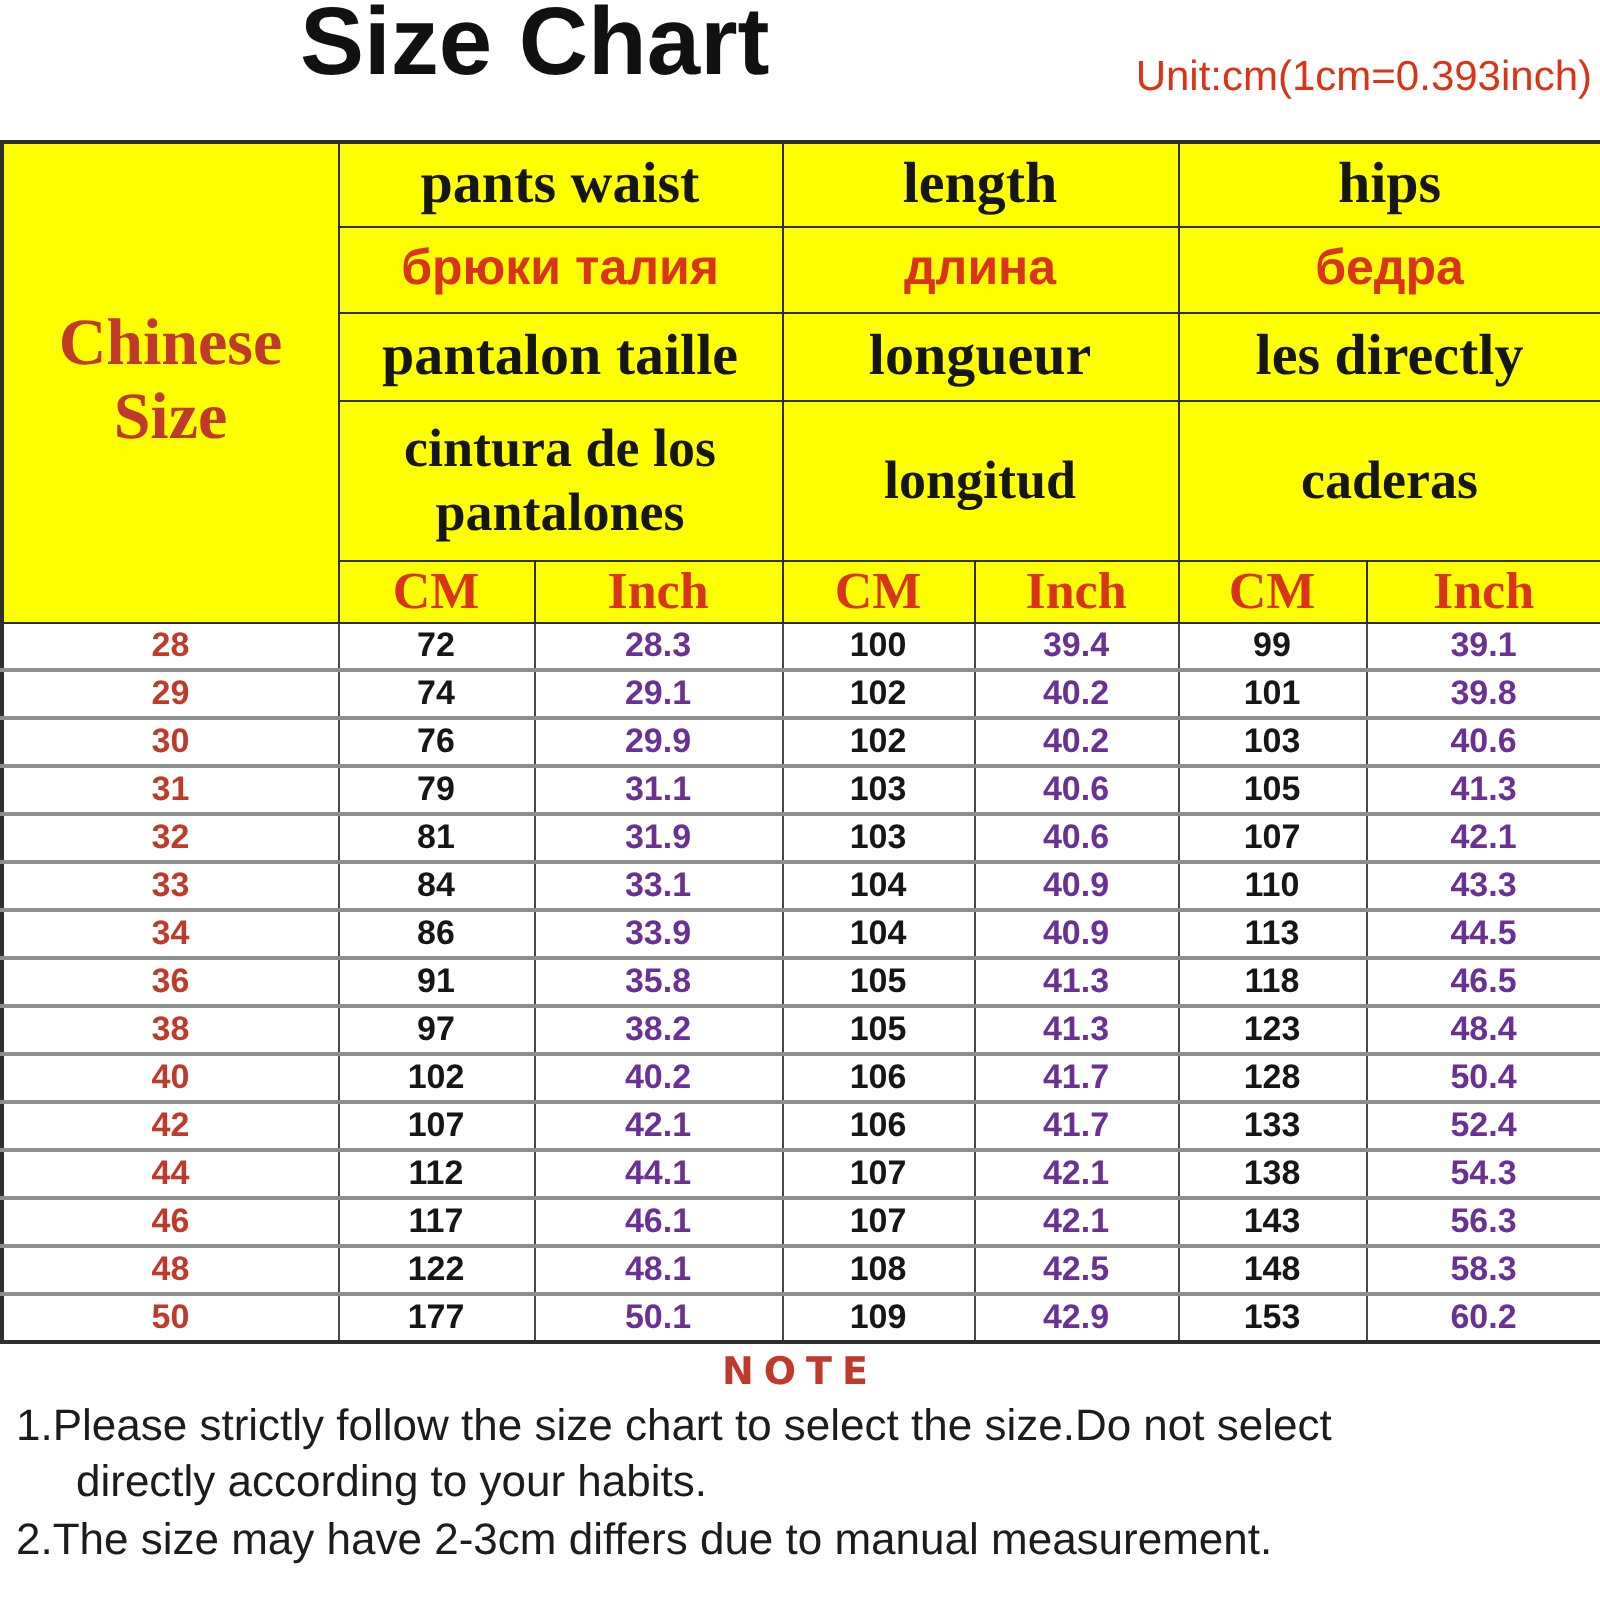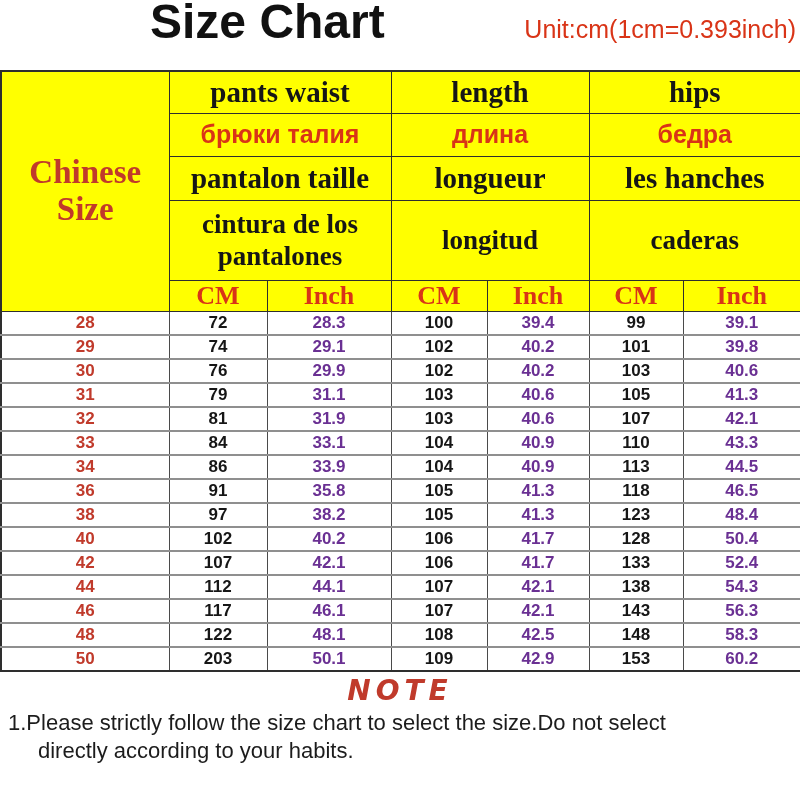--- a/index.html
+++ b/index.html
@@ -17,22 +17,22 @@
     width:800px;height:800px;overflow:hidden;background:#ffffff;
     font-family:"Liberation Sans","DejaVu Sans",sans-serif;
   }
   
   .top{position:relative;height:70px;}
   .page-title{
     position:absolute;left:150px;top:-6px;
     font-size:48px;font-weight:600;color:#111;letter-spacing:0px;
   }
   .unit-note{
-    position:absolute;right:4px;top:15px;
-    font-size:25px;color:var(--red-bright);white-space:nowrap;
+    position:absolute;right:4px;top:27px;
+    font-size:21px;color:var(--red-bright);white-space:nowrap;
   }
   
   table{
     width:800px;border-collapse:collapse;table-layout:fixed;
     border:2px solid var(--grid-dark);
   }
   th,td{padding:0;text-align:center;vertical-align:middle;}
   thead th,thead td{
     background:var(--header-bg);
     border:1px solid var(--grid-dark);
@@ -68,22 +68,22 @@
     font-weight:bold;font-size:17px;
   }
   tbody tr:last-child td{border-bottom:none;}
   .size-cell{color:var(--red-deep);}
   .cm-cell{color:var(--ink);}
   .inch-cell{color:var(--inch-purple);}
   
   .note-heading{
     text-align:center;color:var(--red-deep);
     font-family:"DejaVu Sans",sans-serif;
-    font-style:italic;font-weight:bold;
-    font-size:28px;letter-spacing:5px;line-height:1.1;
+    font-weight:bold;
+    font-size:19px;letter-spacing:5px;line-height:1.1;
     margin-top:4px;
   }
   .notes{
     margin:2px 0 0 8px;
     font-size:22px;color:#1c1c1c;line-height:28.5px;
   }
   .note-line{white-space:nowrap;}
   .note-line.cont{padding-left:30px;}
 </style>
 </head>
@@ -112,21 +112,21 @@
       <th colspan="2" class="serif-h">hips</th>
     </tr>
     <tr class="row-ru">
       <th colspan="2" class="ru-h">брюки талия</th>
       <th colspan="2" class="ru-h">длина</th>
       <th colspan="2" class="ru-h">бедра</th>
     </tr>
     <tr class="row-fr">
       <th colspan="2" class="serif-h">pantalon taille</th>
       <th colspan="2" class="serif-h">longueur</th>
-      <th colspan="2" class="serif-h">les hanches</th>
+      <th colspan="2" class="serif-h">les directly</th>
     </tr>
     <tr class="row-es">
       <th colspan="2" class="serif-h">cintura de los pantalones</th>
       <th colspan="2" class="serif-h">longitud</th>
       <th colspan="2" class="serif-h">caderas</th>
     </tr>
     <tr class="row-units">
       <th class="unit-h">CM</th>
       <th class="unit-h">Inch</th>
       <th class="unit-h">CM</th>
@@ -271,27 +271,28 @@
     <td class="cm-cell">122</td>
     <td class="inch-cell">48.1</td>
     <td class="cm-cell">108</td>
     <td class="inch-cell">42.5</td>
     <td class="cm-cell">148</td>
     <td class="inch-cell">58.3</td>
   </tr>
 
   <tr>
     <td class="size-cell">50</td>
-    <td class="cm-cell">203</td>
+    <td class="cm-cell">177</td>
     <td class="inch-cell">50.1</td>
     <td class="cm-cell">109</td>
     <td class="inch-cell">42.9</td>
     <td class="cm-cell">153</td>
     <td class="inch-cell">60.2</td>
   </tr>
 </tbody>
 </table>
 
 <div class="note-heading">NOTE</div>
 <div class="notes">
   <div class="note-line">1.Please strictly follow the size chart to select the size.Do not select</div>
   <div class="note-line cont">directly according to your habits.</div>
+  <div class="note-line">2.The size may have 2-3cm differs due to manual measurement.</div>
 </div>
 
 </body></html>

